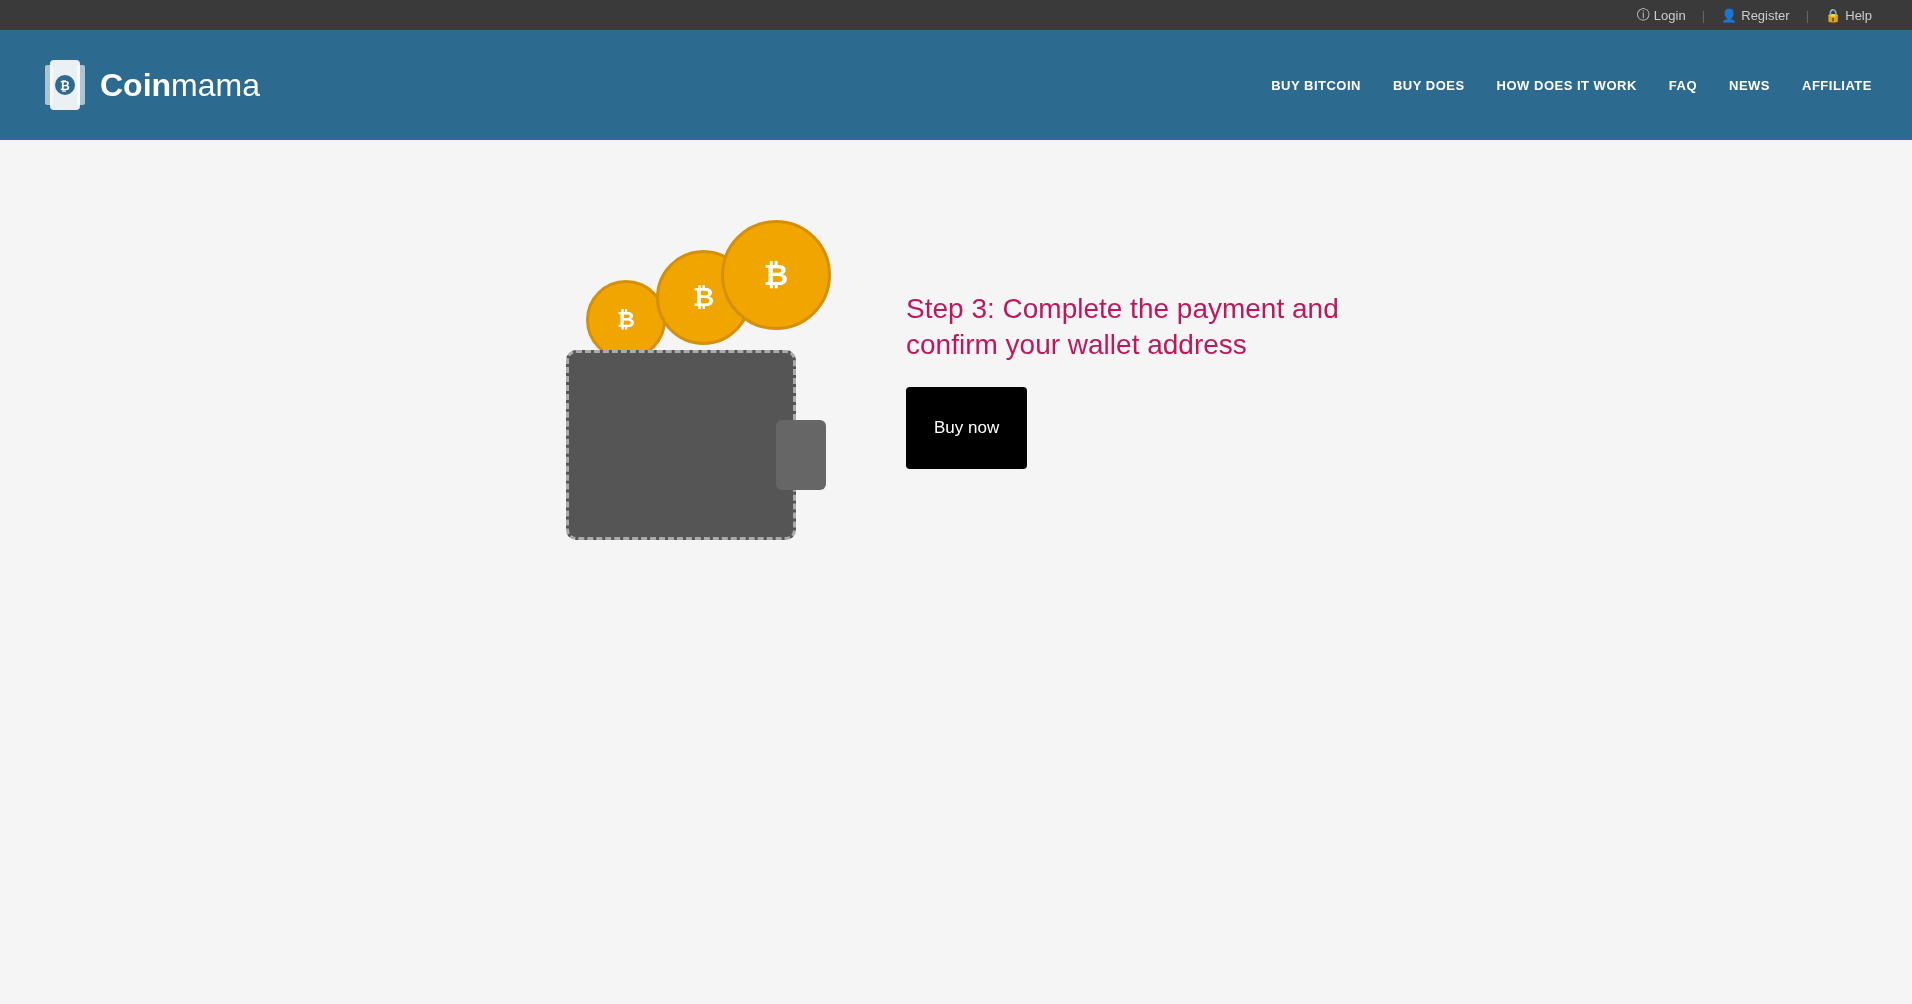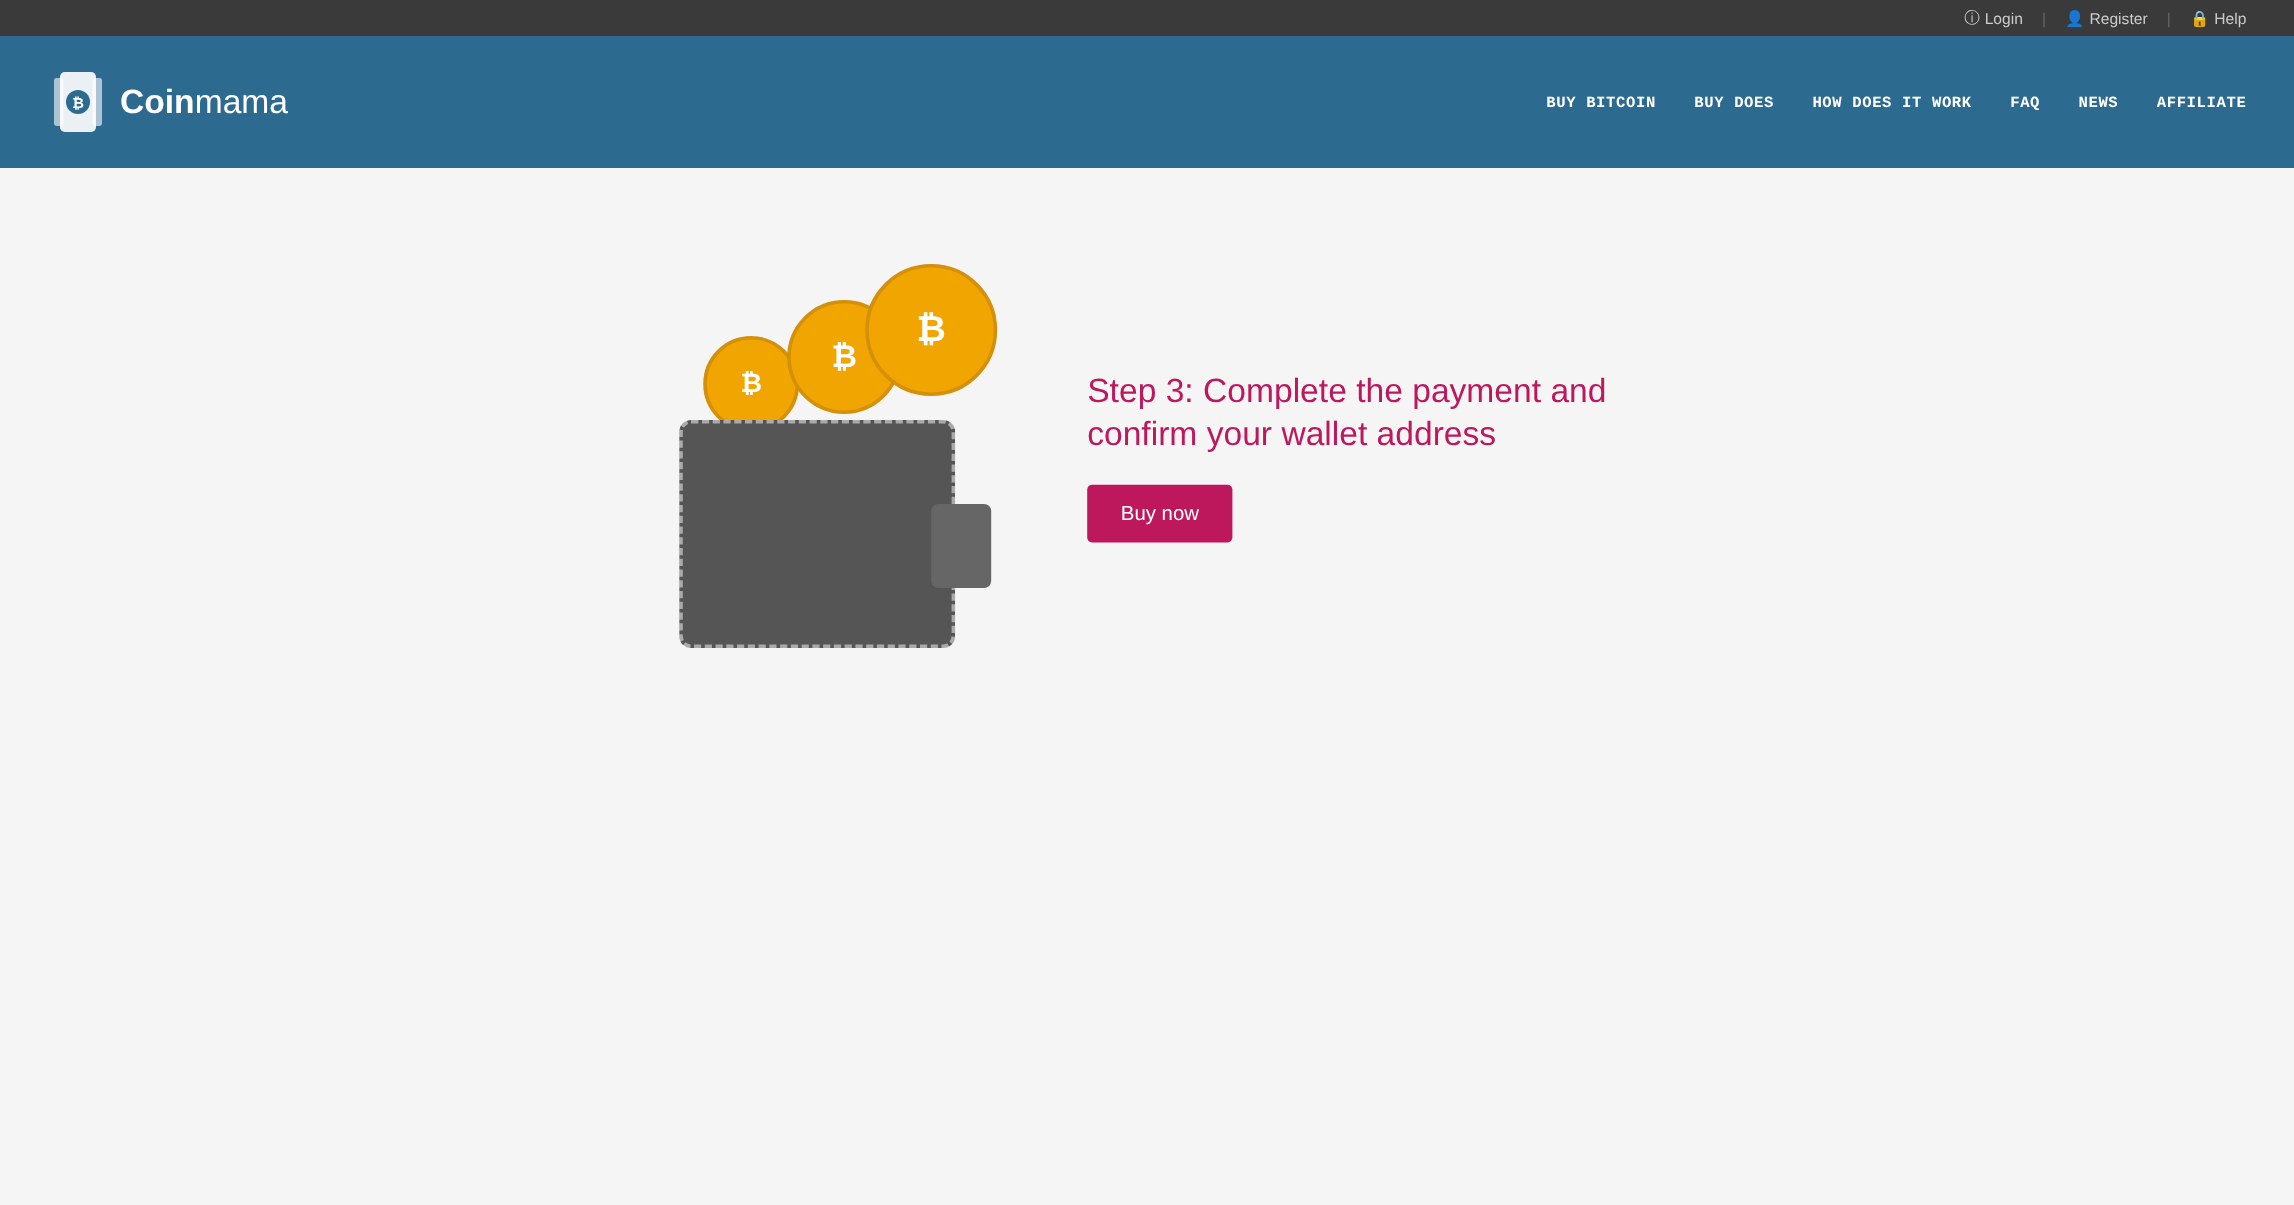--- a/index.html
+++ b/index.html
@@ -38,31 +38,30 @@
       display: flex;
       align-items: center;
       gap: 10px;
       flex: 0 0 auto;
     }
     .logo-icon {
       width: 50px;
       height: 60px;
     }
     .logo-text {
-      font-size: 28px;
+      font-size: 32px;
       color: white;
     }
     .logo-text span.bold { font-weight: bold; }
     .logo-text span.light { font-weight: 300; }
     nav {
       margin-left: auto;
       display: flex;
       gap: 32px;
       align-items: flex-start;
-      font-family: Liberation Mono, monospace;
     }
     nav a {
       color: white;
       text-decoration: none;
       font-size: 13px;
       letter-spacing: 0.5px;
       font-weight: 600;
     }
 
     
@@ -134,24 +133,24 @@
       line-height: 1.3;
       margin-bottom: 24px;
     }
     .step-description {
       font-size: 15px;
       color: #666;
       line-height: 1.6;
       margin-bottom: 32px;
     }
     .buy-now-btn {
-      background: #be185d;
+      background: #000000;
       color: white;
       border: none;
-      padding: 14px 28px;
+      padding: 31px 28px;
       font-size: 17px;
       border-radius: 4px;
       cursor: pointer;
       font-weight: 500;
     }
 
     
     .bottom-section {
       background: #ebebeb;
       padding: 50px 40px;

